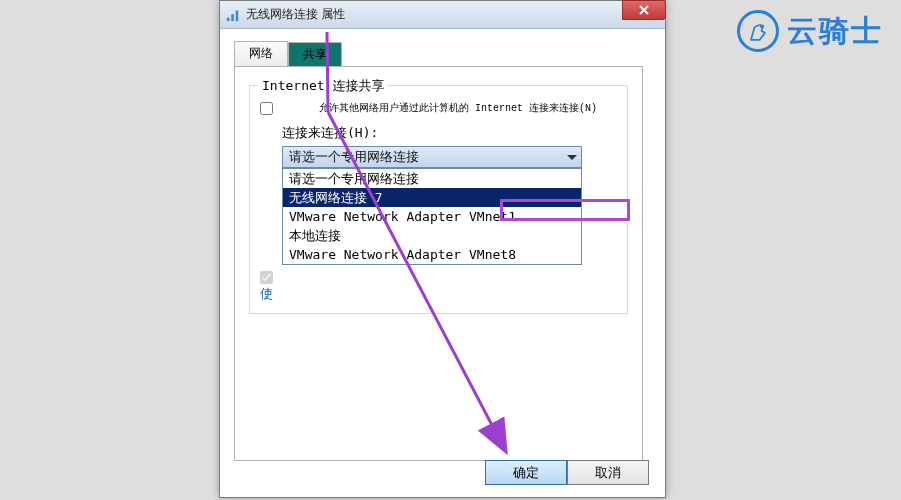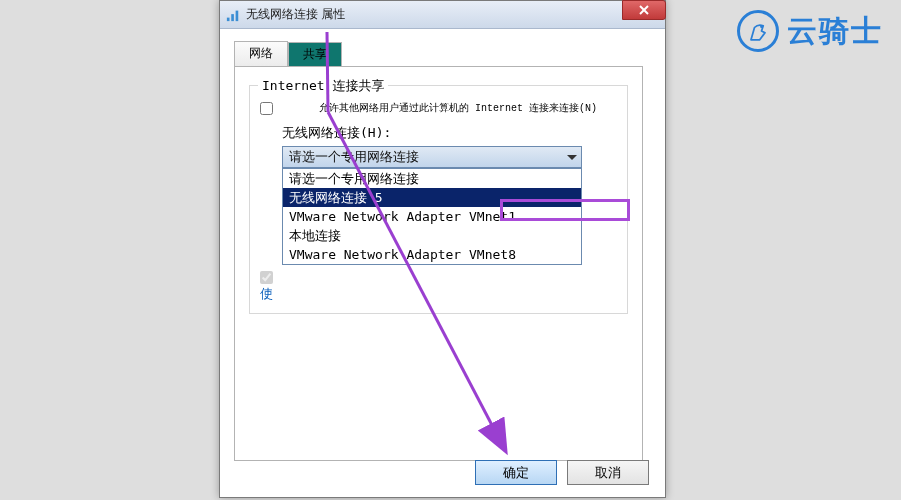--- a/index.html
+++ b/index.html
@@ -144,21 +144,21 @@
       pointer-events:none;
     }
     .link-text { color:#0a5fbb; cursor:pointer; font-family: SimSun, monospace; font-size:13px; }
     .check2 { display:flex; align-items:flex-start; margin-top:4px; }
     .check2 input { margin-right:6px; margin-top:2px;}
     .button-row {
       position:absolute;
       right:16px;
       bottom:12px;
       display:flex;
-      gap:10px;
+      gap:0;
       padding-left:41px;
     }
     .btn {
       width:82px;
       height:25px;
       border:1px solid #7a7a7a;
       background:linear-gradient(#f5f5f5,#e3e3e3);
       font-family: SimSun, Arial;
       font-size:13px;
       cursor:pointer;
@@ -223,28 +223,28 @@
         <div class="tab">网络</div>
         <div class="tab active">共享</div>
       </div>
       <div class="tab-panel">
         <div class="groupbox">
           <div class="groupbox-title">Internet 连接共享</div>
           <div class="checkbox-row">
             <input type="checkbox" style="">
             <label>允许其他网络用户通过此计算机的 Internet 连接来连接(N)</label>
           </div>
-          <div class="sub-label">无线网络连接(H):</div>
+          <div class="sub-label">连接来连接(H):</div>
           <div class="dropdown">
             <span>请选一个专用网络连接</span>
             <span class="arrow"></span>
           </div>
           <div class="listbox">
             <div class="item">请选一个专用网络连接</div>
-            <div class="item selected">无线网络连接 5</div>
+            <div class="item selected">无线网络连接 7</div>
             <div class="item">VMware Network Adapter VMnet1</div>
             <div class="item">本地连接</div>
             <div class="item">VMware Network Adapter VMnet8</div>
           </div>
           <div class="check2">
             <input type="checkbox" checked="" disabled="" style="">
           </div>
           <div style="margin-top:1px;">
             <span class="link-text">使</span>
           </div>

